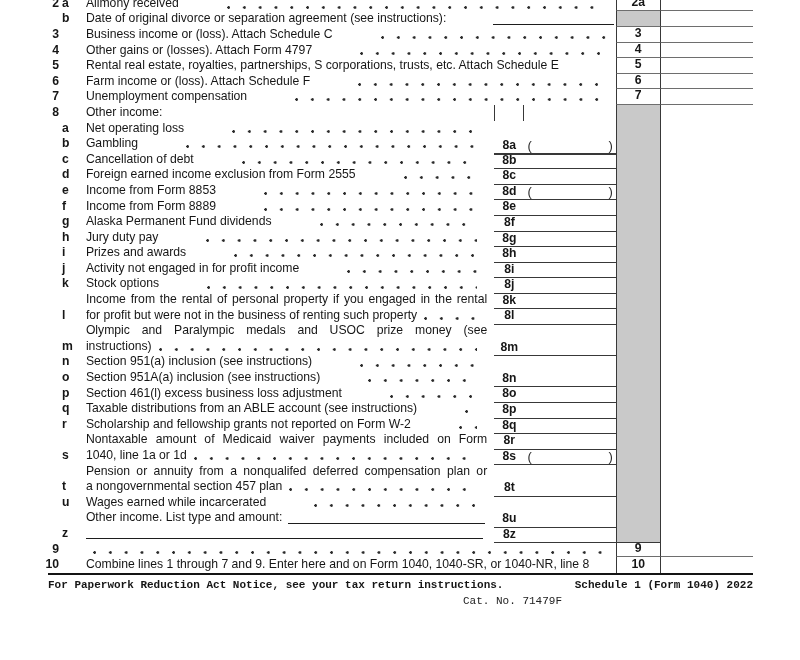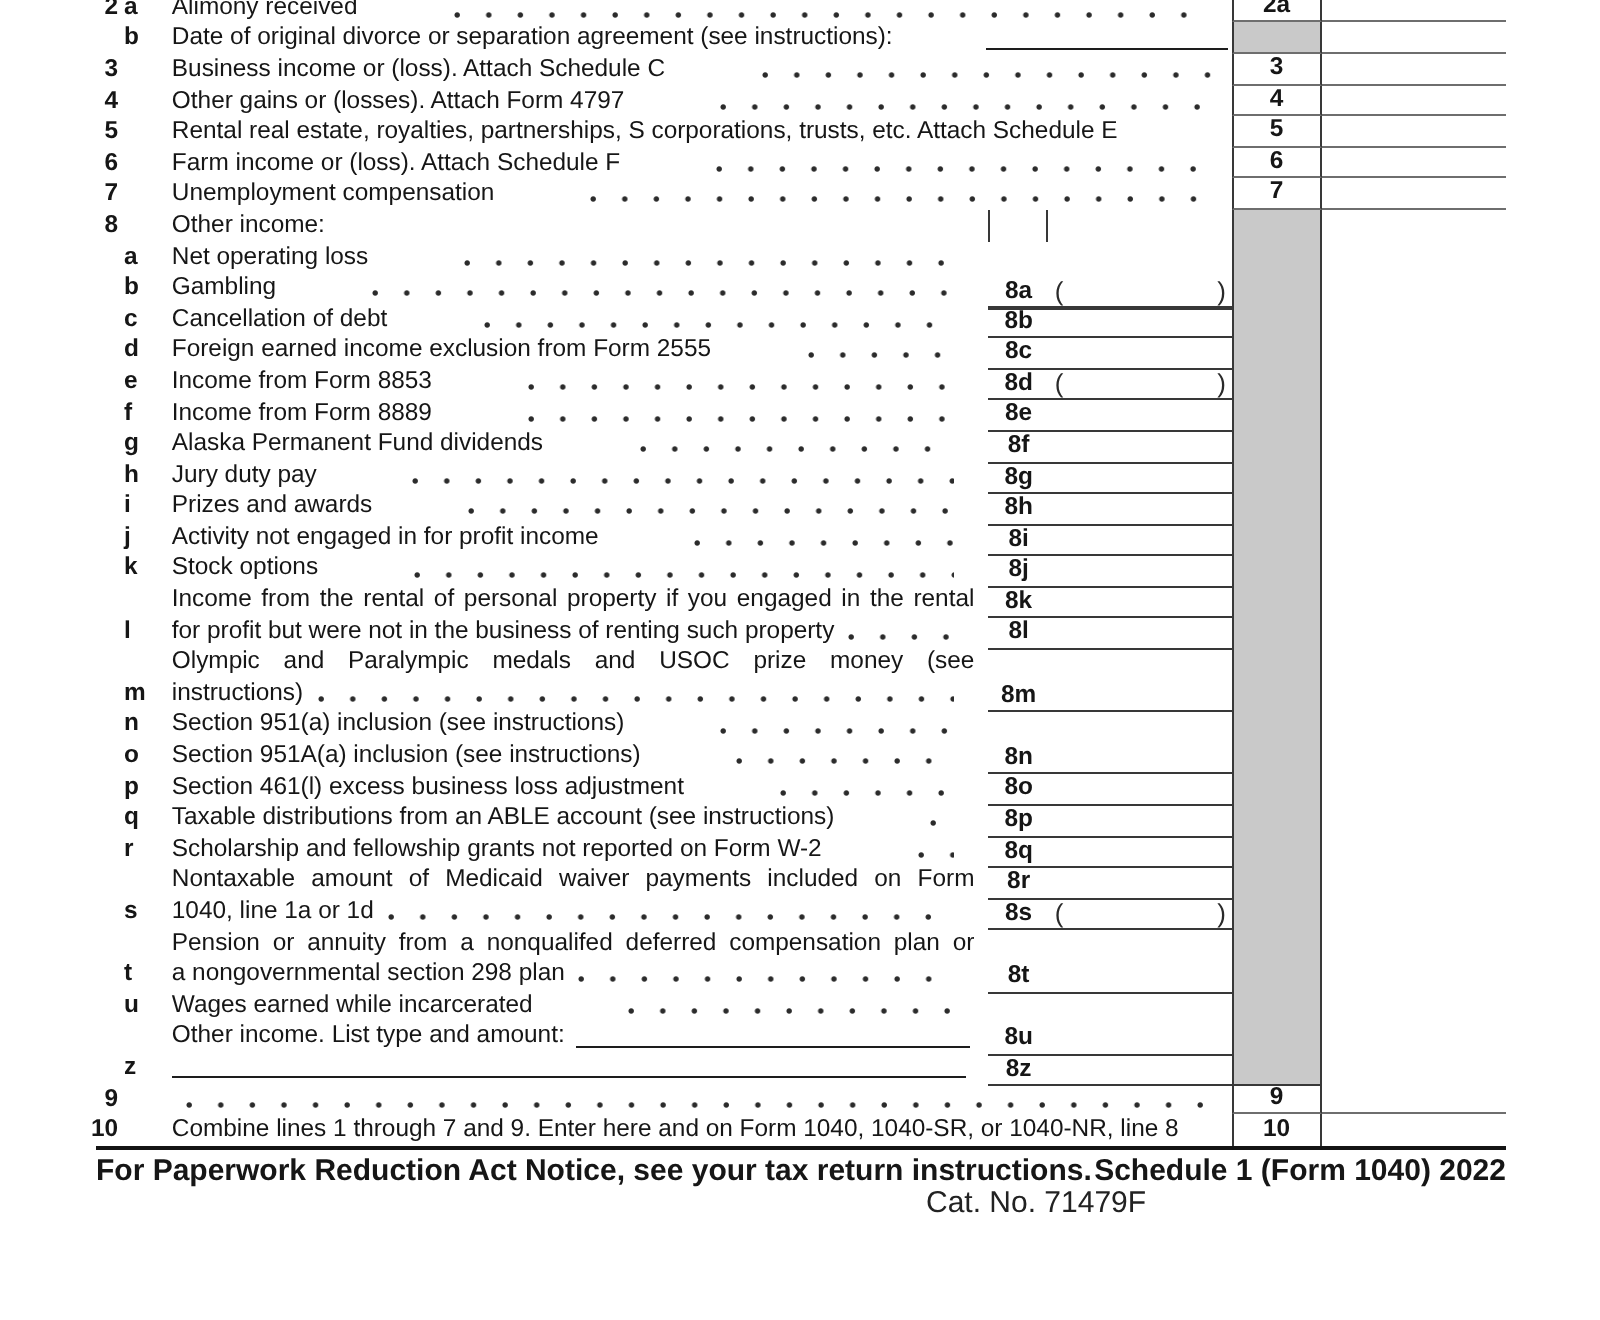--- a/index.html
+++ b/index.html
@@ -37,21 +37,21 @@
   
   .rail{width:46px;border-left:1.2px solid #383838;border-right:1.2px solid #383838;
         display:flex;align-items:flex-end;justify-content:center;font-weight:bold;}
   .rail.gray{background:#c9c9c9;}
   .rail.bb{border-bottom:1px solid #6e6e6e;}
   .rail.bt{border-top:1px solid #383838;}
   
   .amt{width:95px;}
   .amt.bb{border-bottom:1px solid #6e6e6e;}
   .thick{height:2.6px;background:#141414;margin-top:0;}
-  .footer{position:relative;height:16px;margin-top:3.5px;font-size:15px;line-height:13px;}
+  .footer{position:relative;height:16px;margin-top:3.5px;font-size:11px;line-height:13px;font-family:Liberation Mono, monospace;}
   .f-notice{position:absolute;left:0;top:0;font-weight:bold;}
   .f-cat{position:absolute;left:415px;top:16px;color:#222;}
   .f-stamp{position:absolute;right:0;top:0;font-weight:bold;}
 </style>
 </head>
 <body>
 
 <div class="page">
 <div class="form">
 
@@ -460,21 +460,21 @@
   </div>
 
   <div class="row d irow">
     <div class="gut">
           <span class="gn"></span>
           <span class="gl">t</span>
         </div>
     <div class="lab in two">
       <div class="t2">Pension or annuity from a nonqualifed deferred compensation plan or</div>
       <div class="l2">
-            <span class="t">a nongovernmental section 298 plan</span>
+            <span class="t">a nongovernmental section 457 plan</span>
             <span class="dots"></span>
           </div>
     </div>
     <div class="ilc">8t</div>
     <div class="iac"></div>
     <div class="rail gray"></div>
     <div class="amt"></div>
   </div>
 
   <div class="row s irow">

